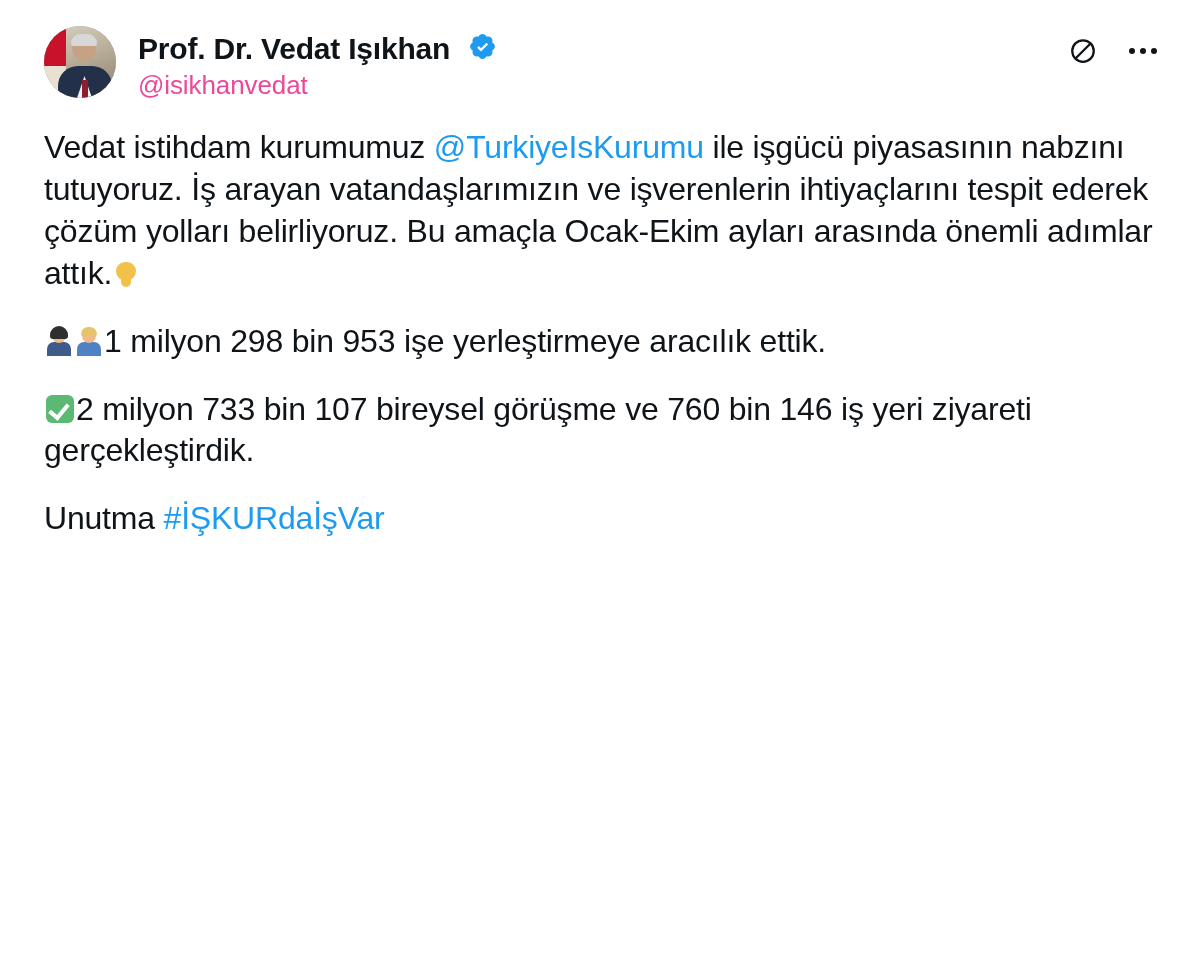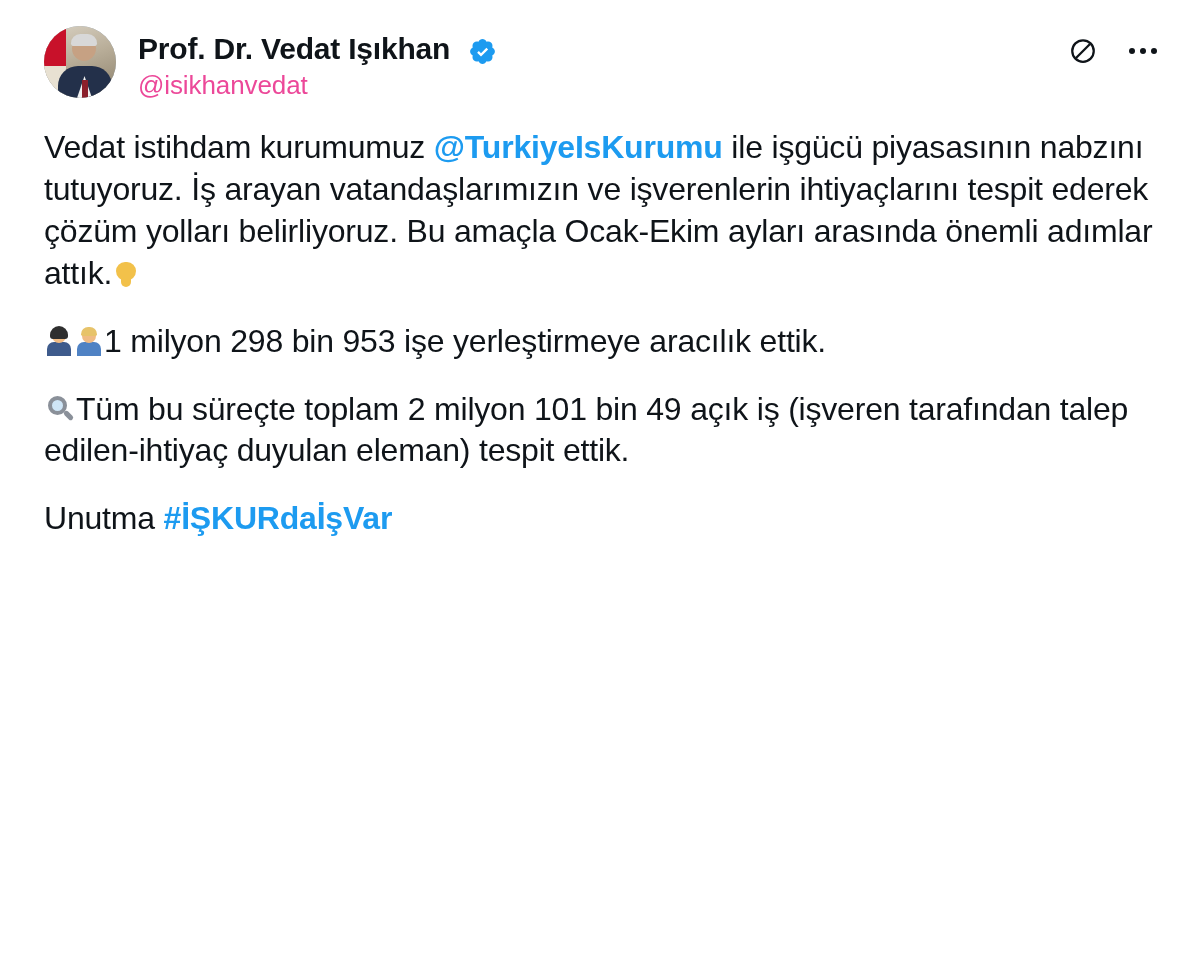--- a/index.html
+++ b/index.html
@@ -86,21 +86,21 @@
     background: #8b1f2b;
   }
 
   .name-block {
     margin-left: 22px;
     padding-top: 6px;
     min-width: 0;
   }
   .display-row {
     display: flex;
-    align-items: flex-end;
+    align-items: flex-start;
     gap: 18px;
   }
   .display-name {
     font-size: 30px;
     font-weight: bold;
     letter-spacing: -0.2px;
     color: #0f1419;
     white-space: nowrap;
   }
   .verified-badge {
@@ -157,21 +157,20 @@
   }
   .tweet-body p {
     margin: 0 0 26px 0;
   }
   .tweet-body p:last-child {
     margin-bottom: 8px;
   }
   .mention, .hashtag {
     color: #1d9bf0;
     text-decoration: none;
-    font-weight: bold;
   }
 
   
   .em {
     display: inline-block;
     vertical-align: -4px;
     width: 30px;
     height: 30px;
     position: relative;
     margin: 0 1px;
@@ -336,20 +335,20 @@
       </div>
     </div>
   </div>
 
   <div class="tweet-body">
 
     <p><span>Vedat istihdam kurumumuz </span><a class="mention" href="#">@TurkiyeIsKurumu</a><span> ile işgücü piyasasının nabzını tutuyoruz. İş arayan vatandaşlarımızın ve işverenlerin ihtiyaçlarını tespit ederek çözüm yolları belirliyoruz. Bu amaçla Ocak-Ekim ayları arasında önemli adımlar attık.</span><span class="em em-point-down"><span class="hand"></span><span class="fing"></span></span></p>
 
     <p><span class="em em-woman"><span class="b"></span><span class="h"></span><span class="hair"></span></span><span class="em em-man"><span class="b"></span><span class="h"></span><span class="hair"></span></span><span>1 milyon 298 bin 953 işe yerleştirmeye aracılık ettik.</span></p>
 
-
-    <p><span class="em em-search"><span class="handle2"></span><span class="ring"></span></span><span>Tüm bu süreçte toplam 2 milyon 101 bin 49 açık iş (işveren tarafından talep edilen-ihtiyaç duyulan eleman) tespit ettik.</span></p>
+    <p><span class="em em-check"><span class="box"></span><span class="tick"></span></span><span>2 milyon 733 bin 107 bireysel görüşme ve 760 bin 146 iş yeri ziyareti gerçekleştirdik.</span></p>
+
 
 
     <p><span>Unutma </span><a class="hashtag" href="#">#İŞKURdaİşVar</a></p>
 
   </div>
 </div>
 
 </body></html>

